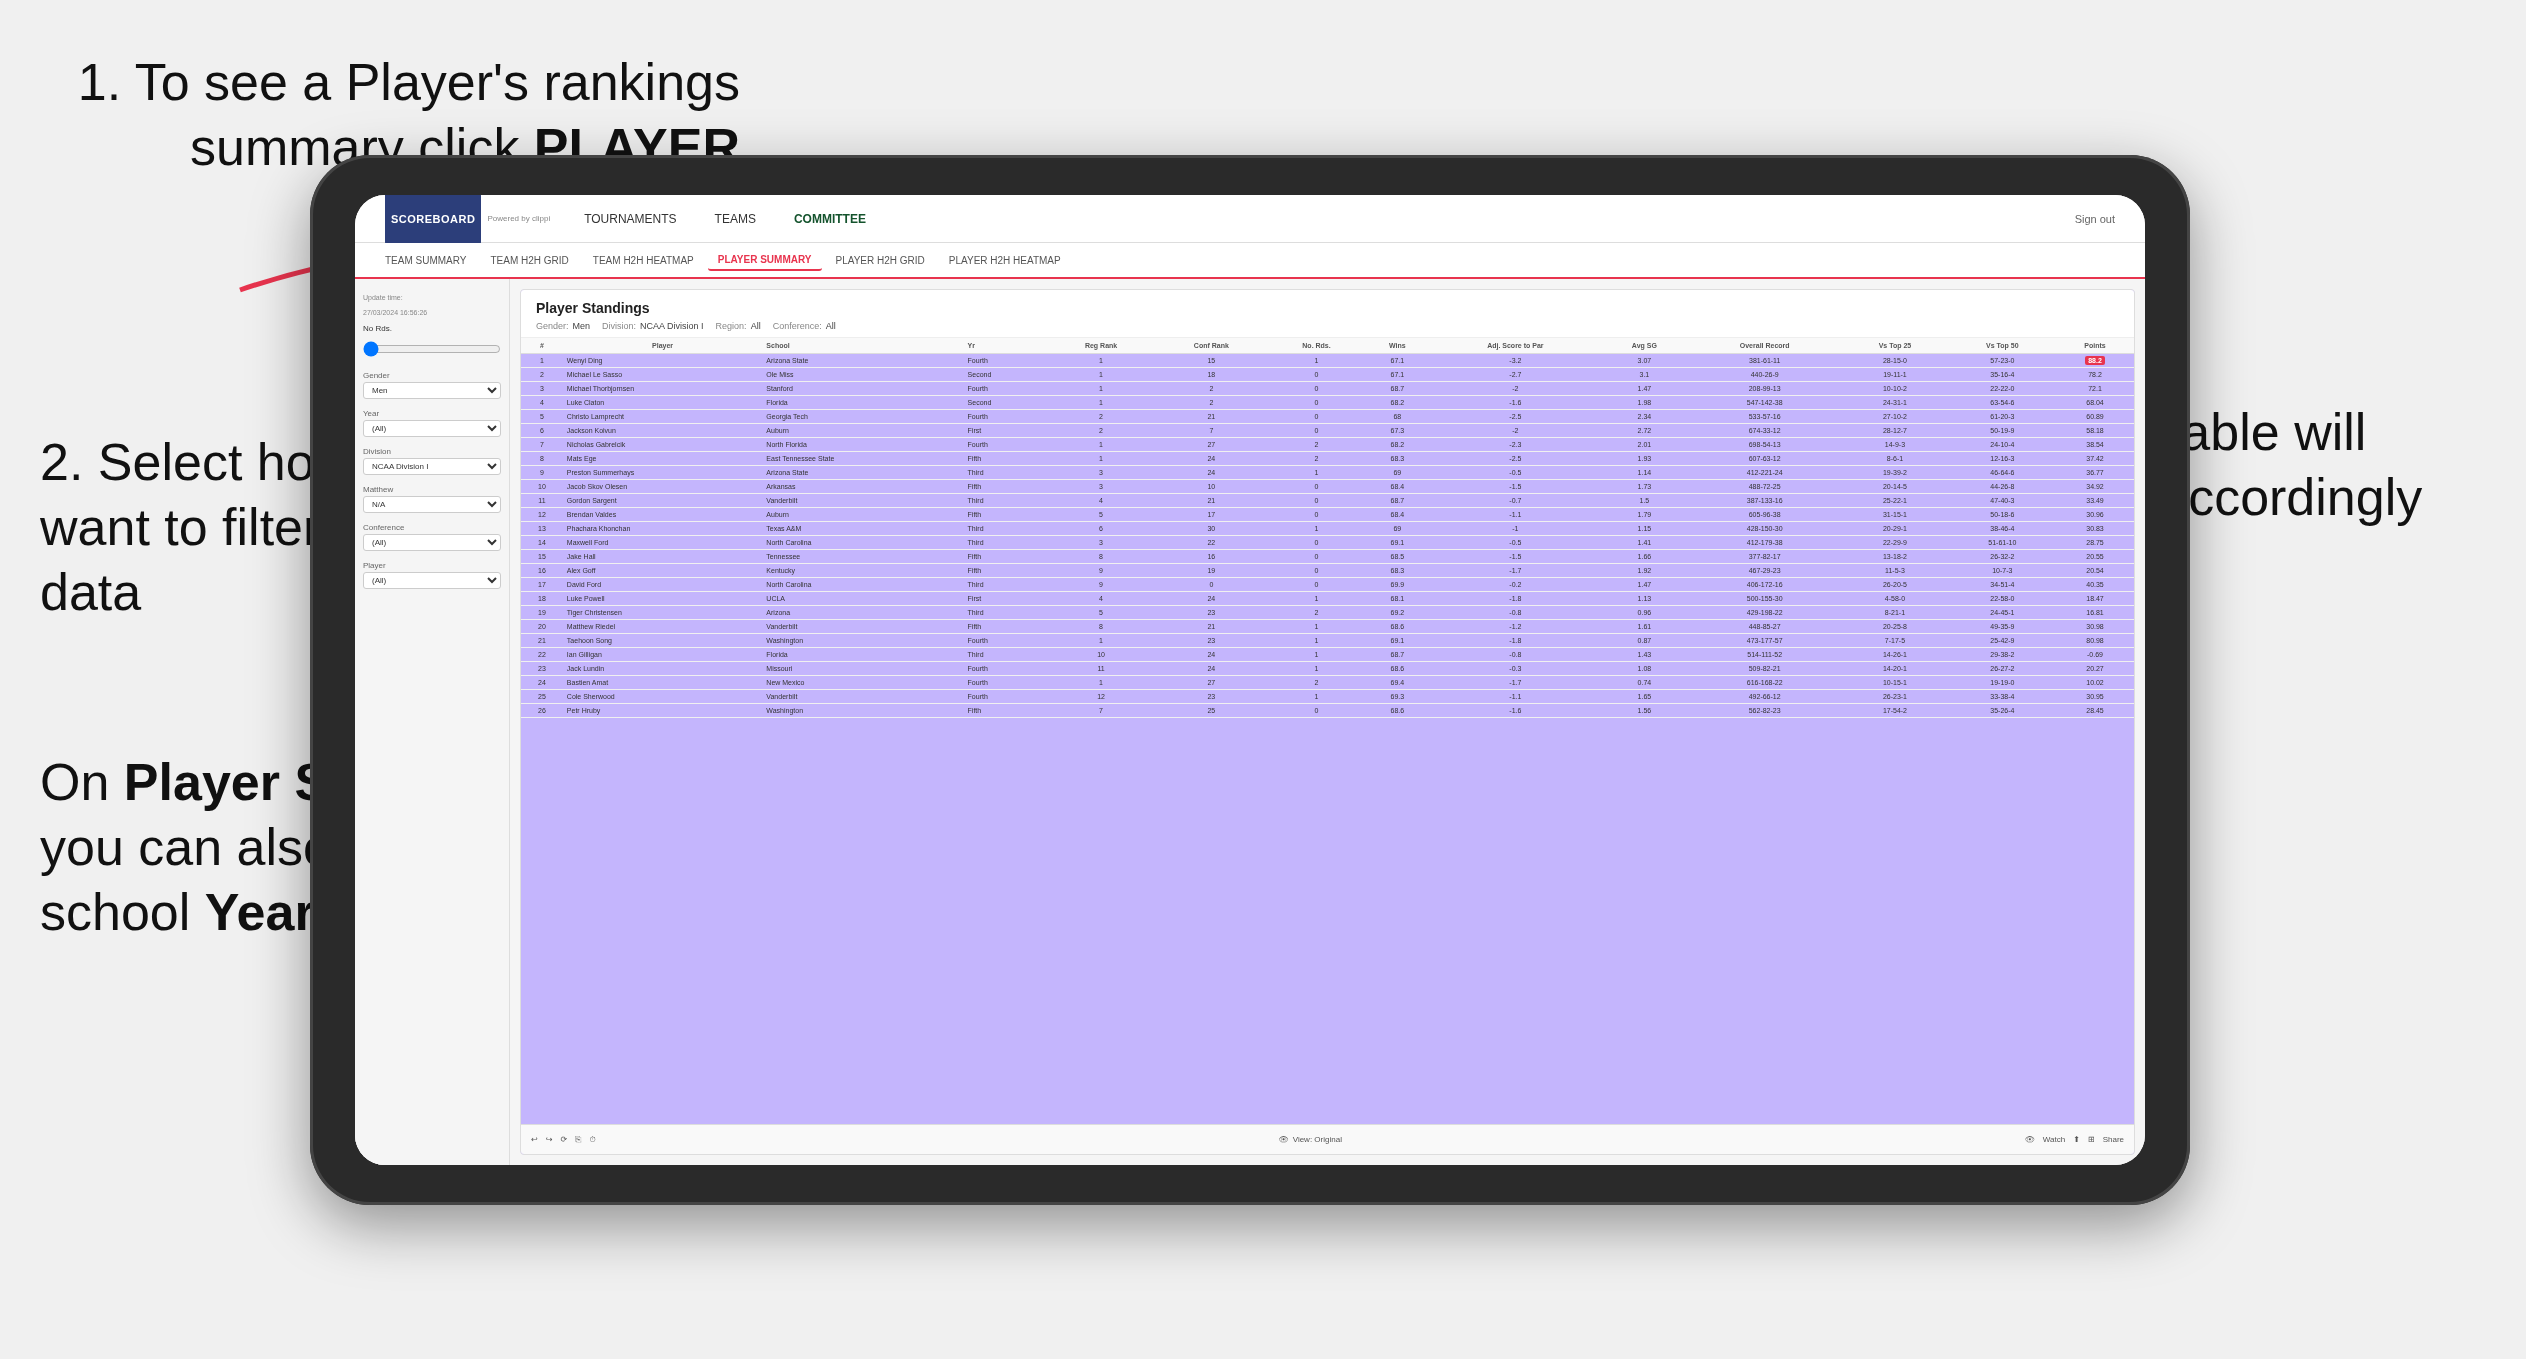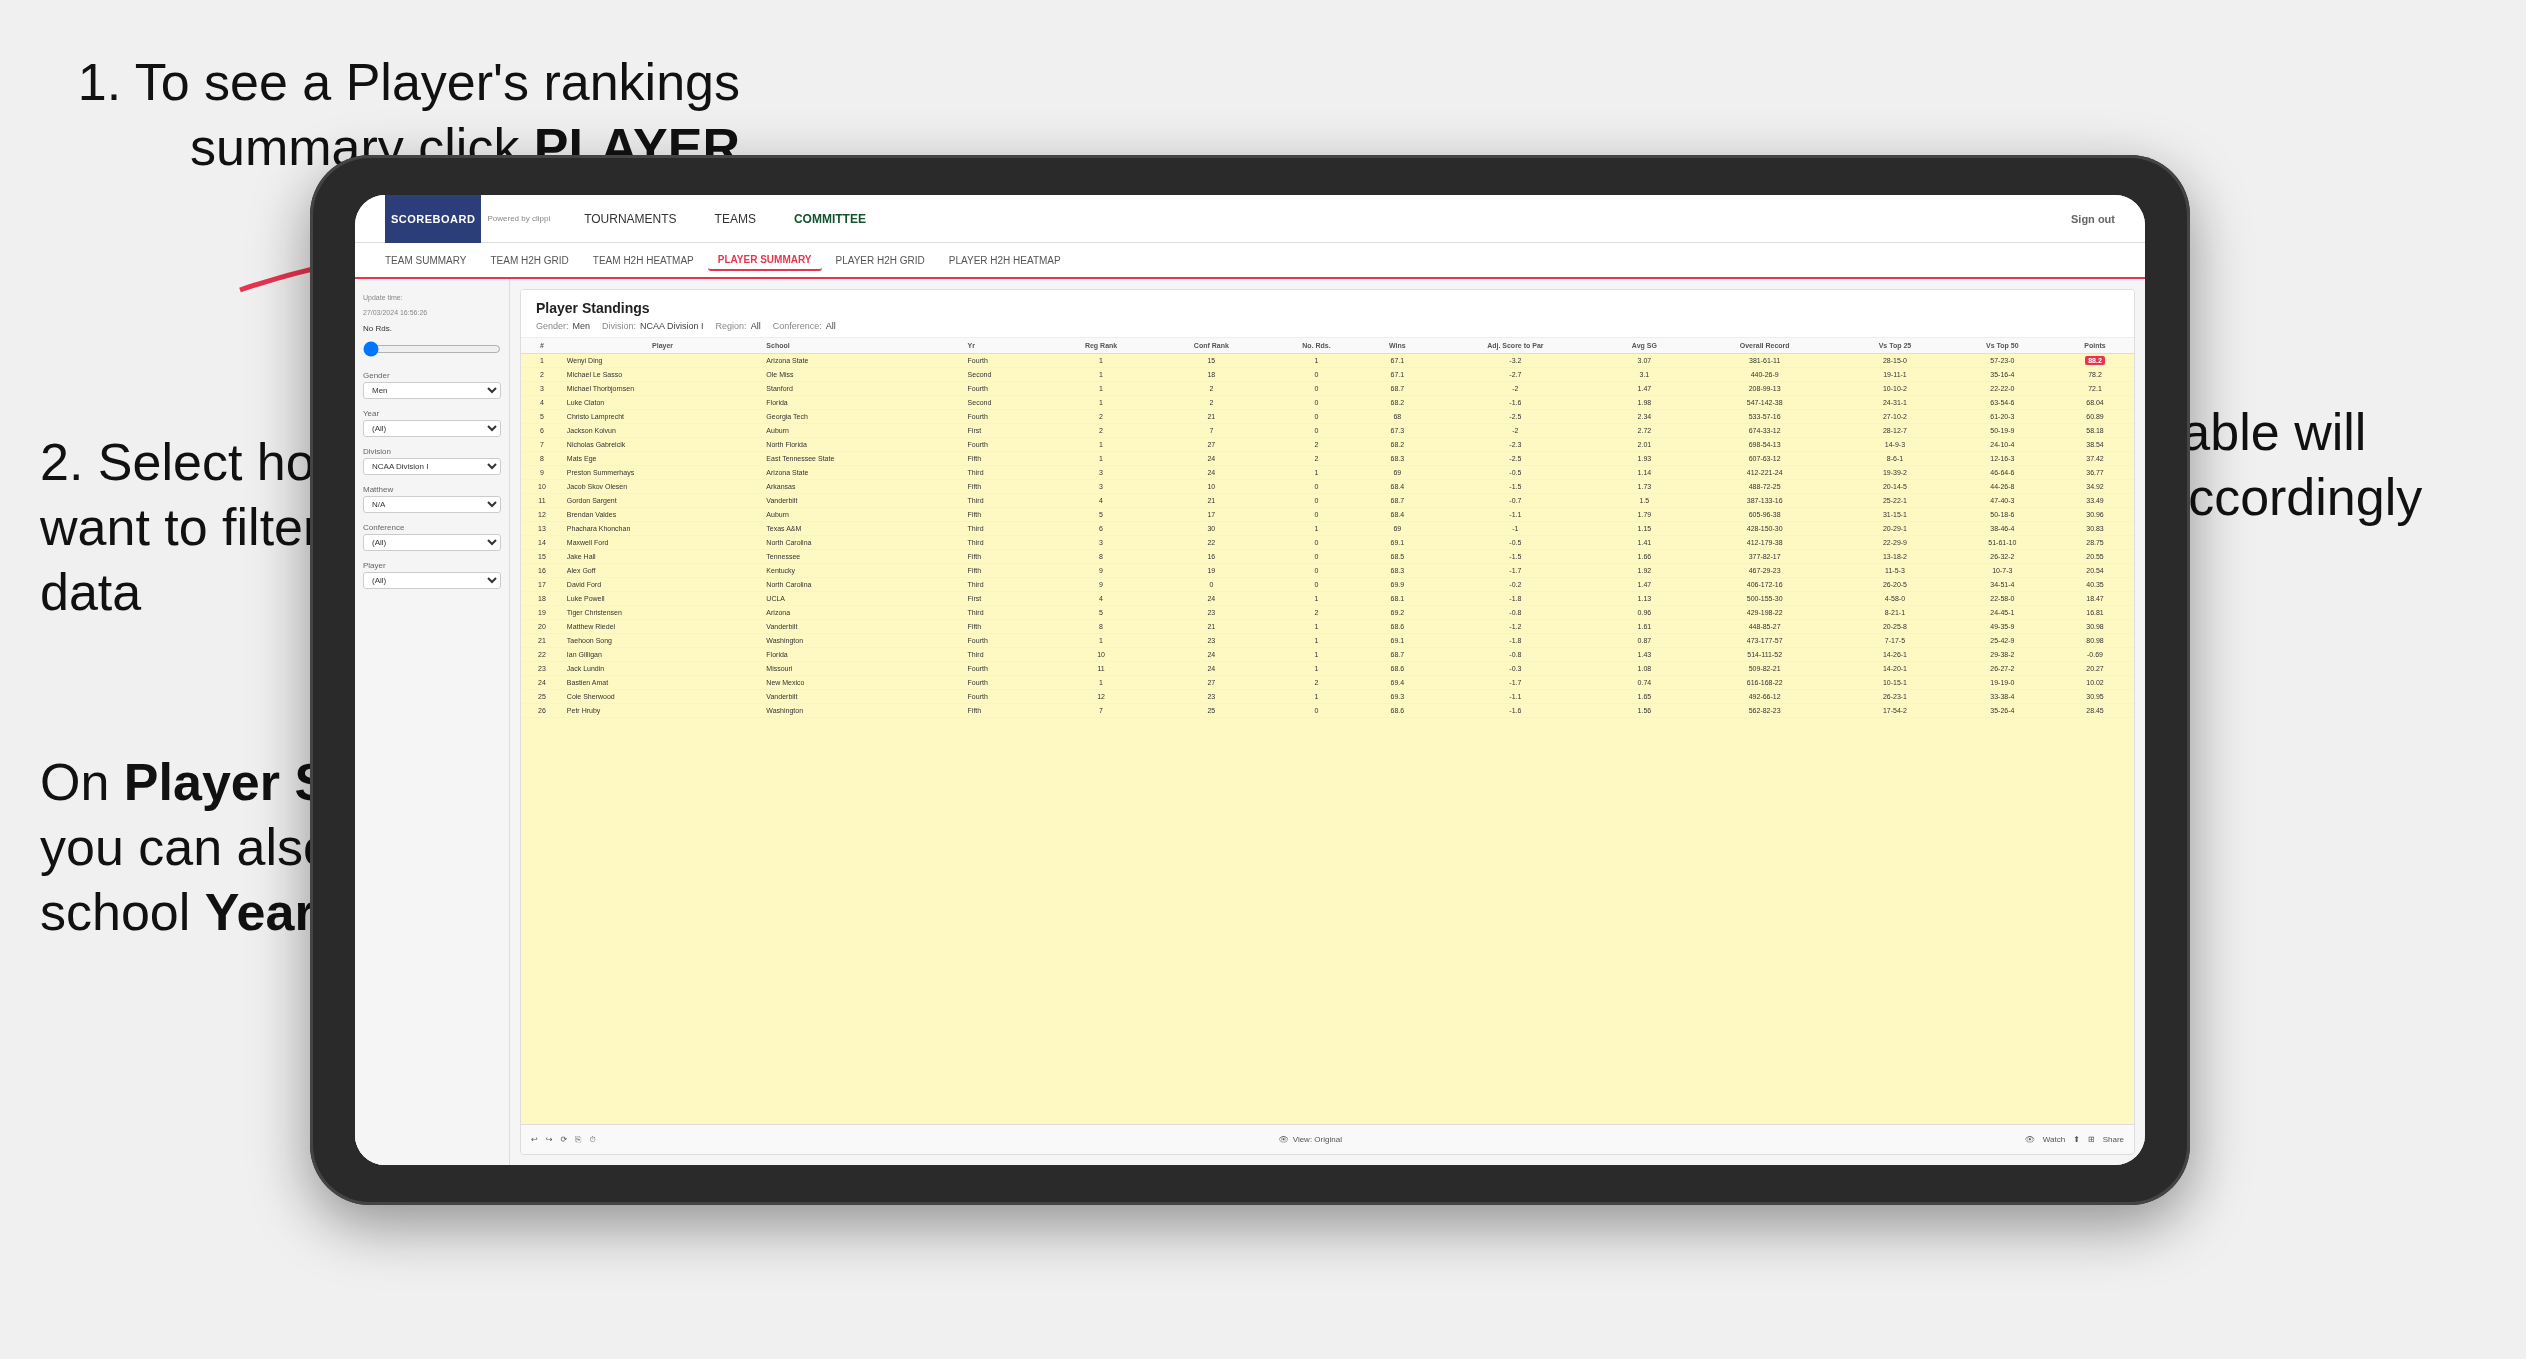--- a/index.html
+++ b/index.html
@@ -98,21 +98,20 @@
     .nav-link.active {
       color: #14532d;
       font-weight: 600;
     }
     .nav-right {
       font-size: 11px;
       color: #666;
       display: flex;
       align-items: flex-end;
       gap: 10px;
-      font-weight: bold;
     }
 
     
     .sub-navbar {
       background: #fff;
       border-bottom: 2px solid #e8344e;
       padding: 0 20px;
       height: 36px;
       display: flex;
       align-items: center;
@@ -176,21 +175,21 @@
     }
     .no-rds-label {
       font-size: 8px;
       color: #333;
       margin-bottom: 4px;
     }
 
     
     .standings-panel {
       flex: 1;
-      background: #fef9c3;
+      background: #c4b5fd;
       margin: 10px;
       border: 1px solid #ddd;
       border-radius: 4px;
       overflow: hidden;
       display: flex;
       flex-direction: column;
     }
     .standings-header {
       padding: 10px 15px 6px;
       border-bottom: 1px solid #eee;

